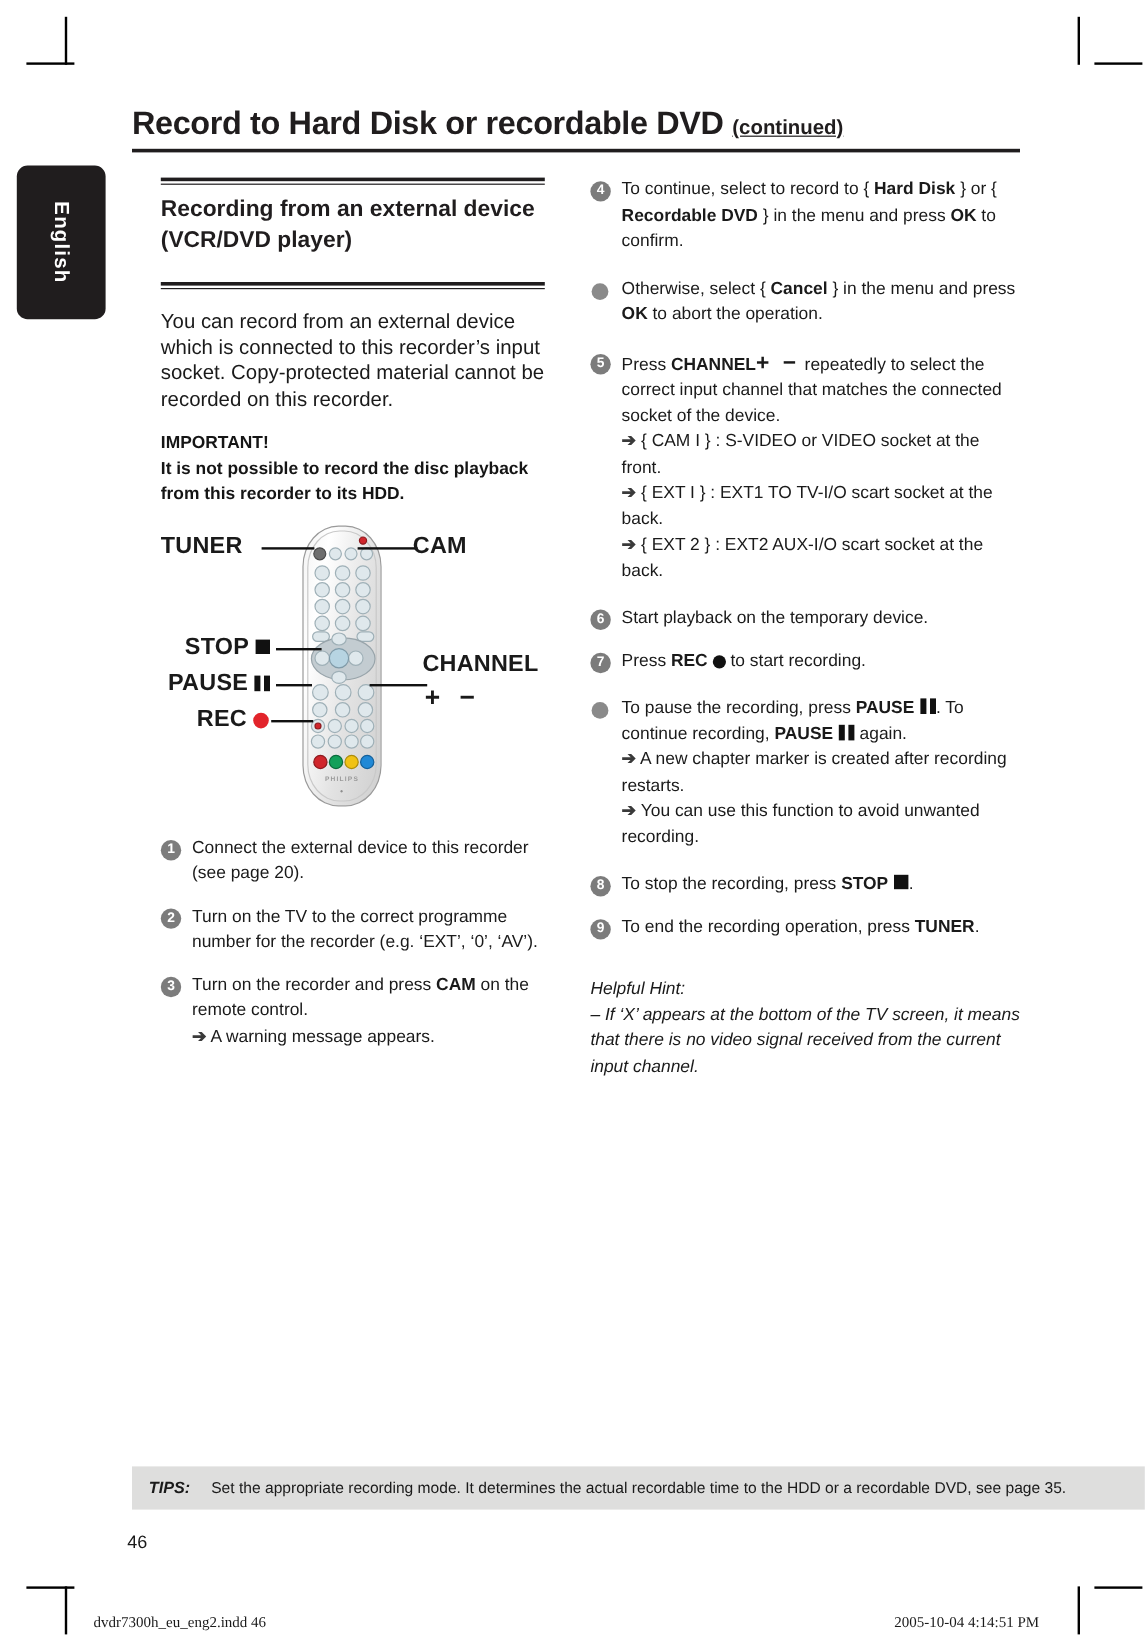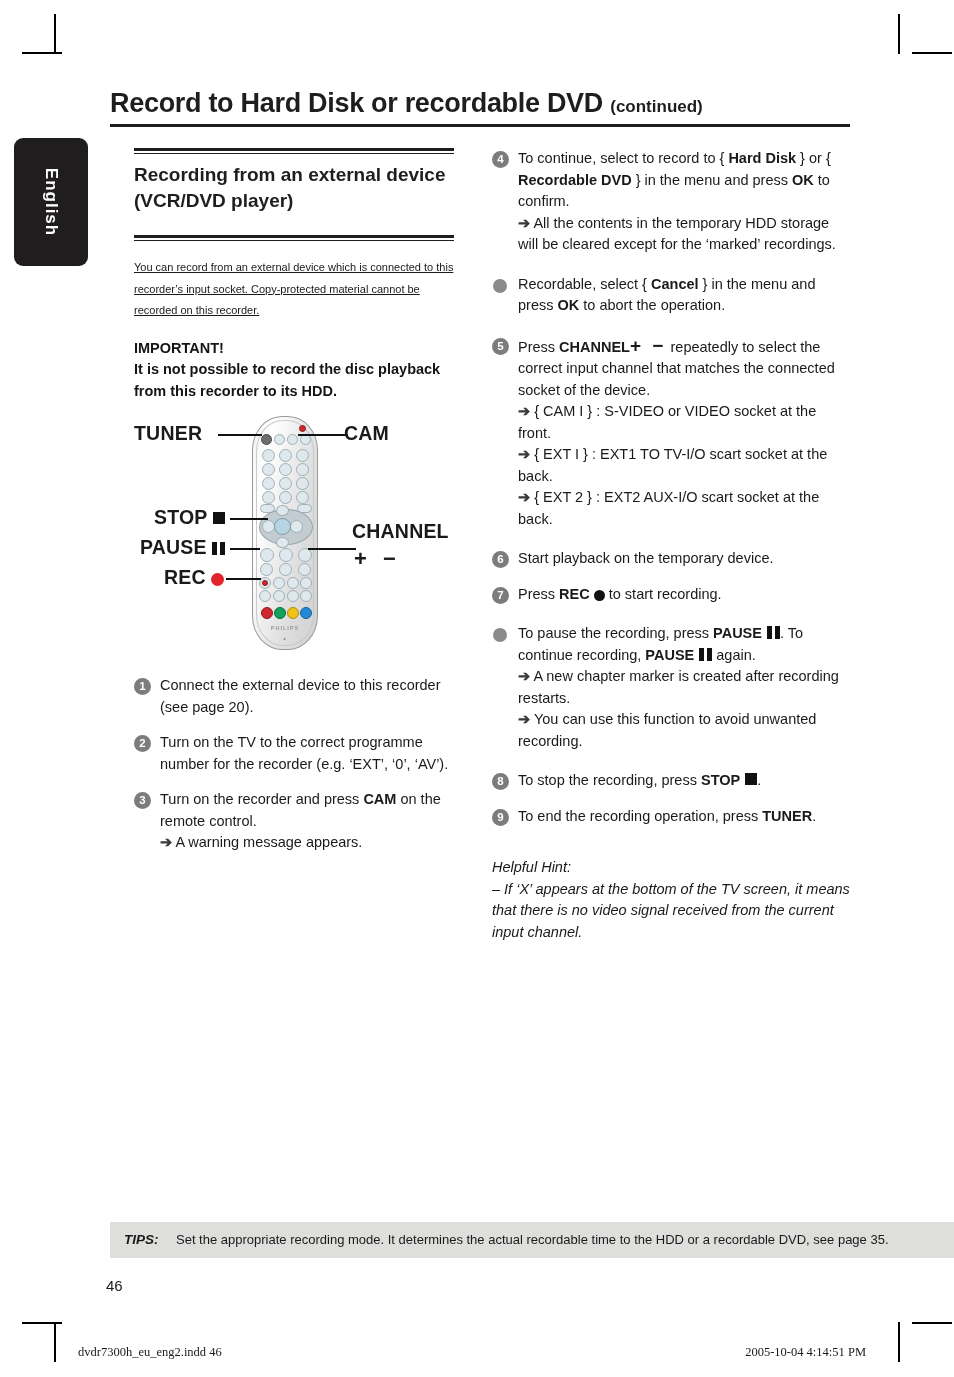--- a/index.html
+++ b/index.html
@@ -39,20 +39,21 @@
   #page-header{
     position:absolute;left:110px;top:88px;width:740px;
   }
   #page-title{
     font-size:27px;font-weight:bold;color:#201d1e;
     letter-spacing:-0.3px;white-space:nowrap;
   }
   #page-title .cont{
     font-size:17px;font-weight:bold;
     letter-spacing:0;
+    text-decoration:underline;
   }
   #header-rule{
     margin-top:5px;border-top:3px solid #201d1e;width:740px;
   }
 
   
   #col-left{
     position:absolute;left:134px;top:148px;width:320px;
   }
   #col-right{
@@ -66,21 +67,21 @@
     height:2px;
     width:320px;
   }
   #section-heading{
     font-size:19px;font-weight:bold;line-height:26px;
     color:#201d1e;
     padding:8px 0 21px 0;
   }
 
   .body-text{
-    font-size:11px;line-height:21.5px;color:#1a1a1a;text-decoration:underline;
+    font-size:17px;line-height:21.5px;color:#1a1a1a;
   }
   .gap-sm{height:16px;}
   strong{font-weight:bold;}
 
   .important-block{
     font-size:14.5px;line-height:21.5px;font-weight:bold;color:#151515;
   }
 
   
   .step{
@@ -342,29 +343,25 @@
       </span>
     </div>
   </div>
 </div>
 
 <div id="col-right">
 
   <div class="step">
     <span class="marker">4</span>
     <span>To continue, select to record to { </span><strong>Hard Disk</strong><span> } or { </span><strong>Recordable DVD</strong><span> } in the menu and press </span><strong>OK</strong><span> to confirm.</span>
-    <span class="sub">
-      <span class="arrow">➔</span>
-      <span>All the contents in the temporary HDD storage will be cleared except for the ‘marked’ recordings.</span>
-    </span>
   </div>
 
   <div class="step" style="margin-top:18px;">
     <span class="dotmarker"></span>
-    <span>Recordable, select { </span><strong>Cancel</strong><span> } in the menu and press </span><strong>OK</strong><span> to abort the operation.</span>
+    <span>Otherwise, select { </span><strong>Cancel</strong><span> } in the menu and press </span><strong>OK</strong><span> to abort the operation.</span>
   </div>
 
   <div class="step" style="margin-top:18px;">
     <span class="marker">5</span>
     <span>Press </span><strong>CHANNEL</strong><span style="font-size:19px;font-weight:bold;letter-spacing:3px;">+ −</span><span> repeatedly to select the correct input channel that matches the connected socket of the device.</span>
     <span class="sub">
       <span class="arrow">➔</span>
       <span>{ CAM I } : S-VIDEO or VIDEO socket at the front.</span>
     </span>
     <span class="sub">

